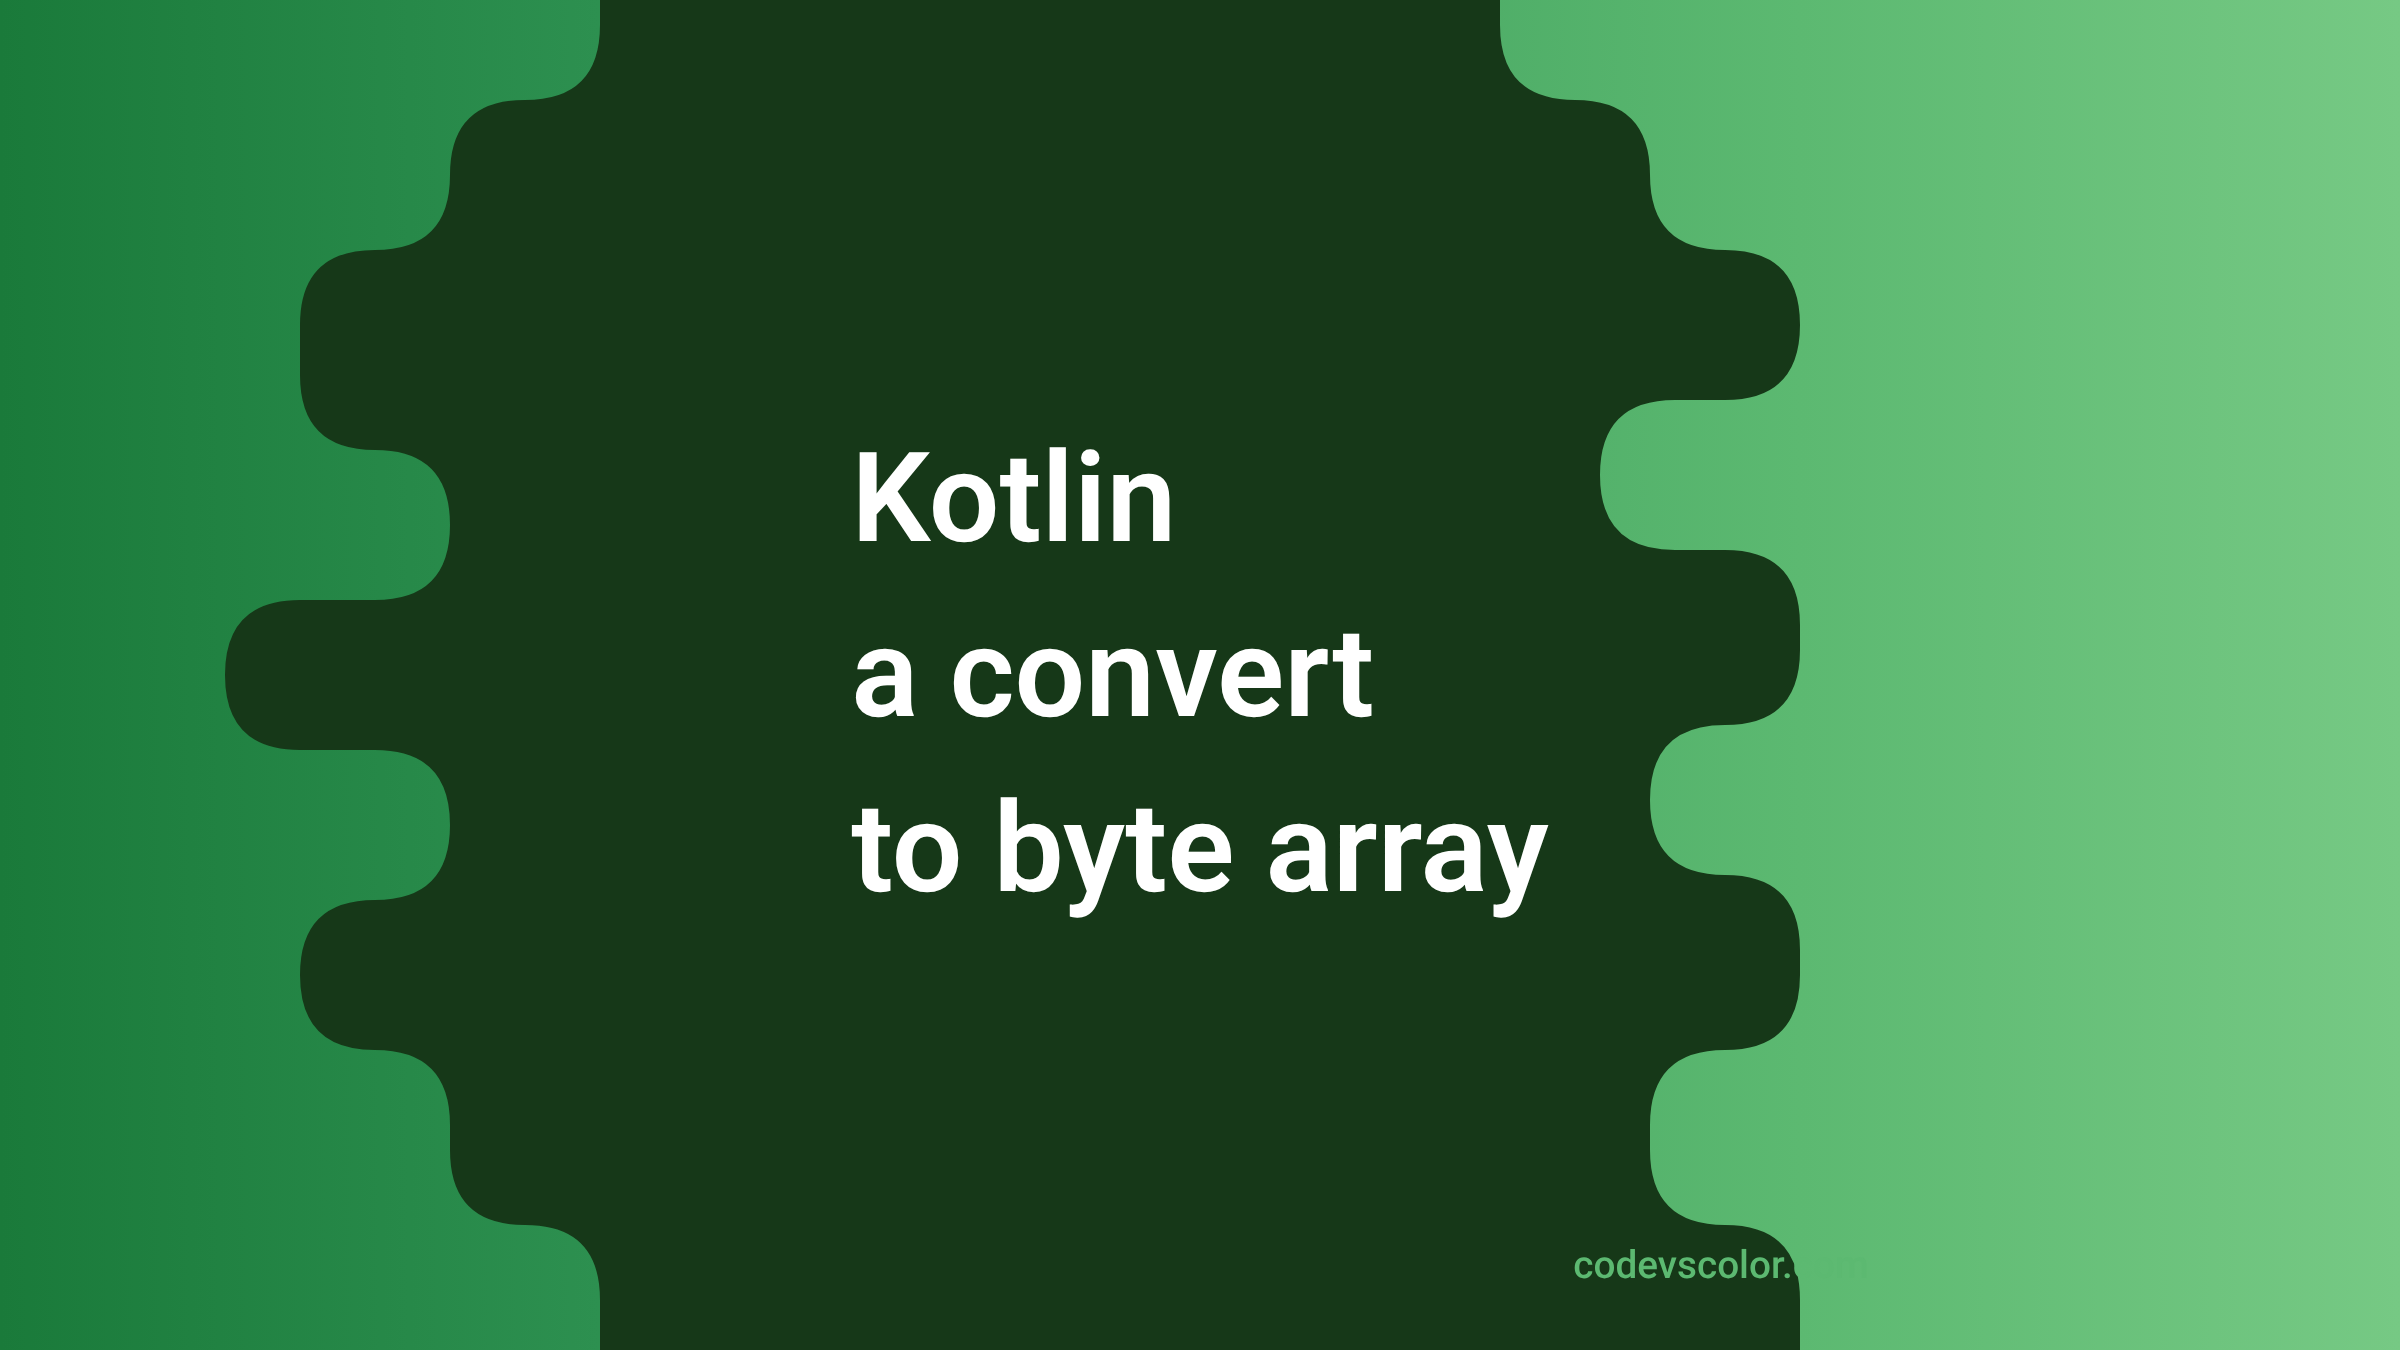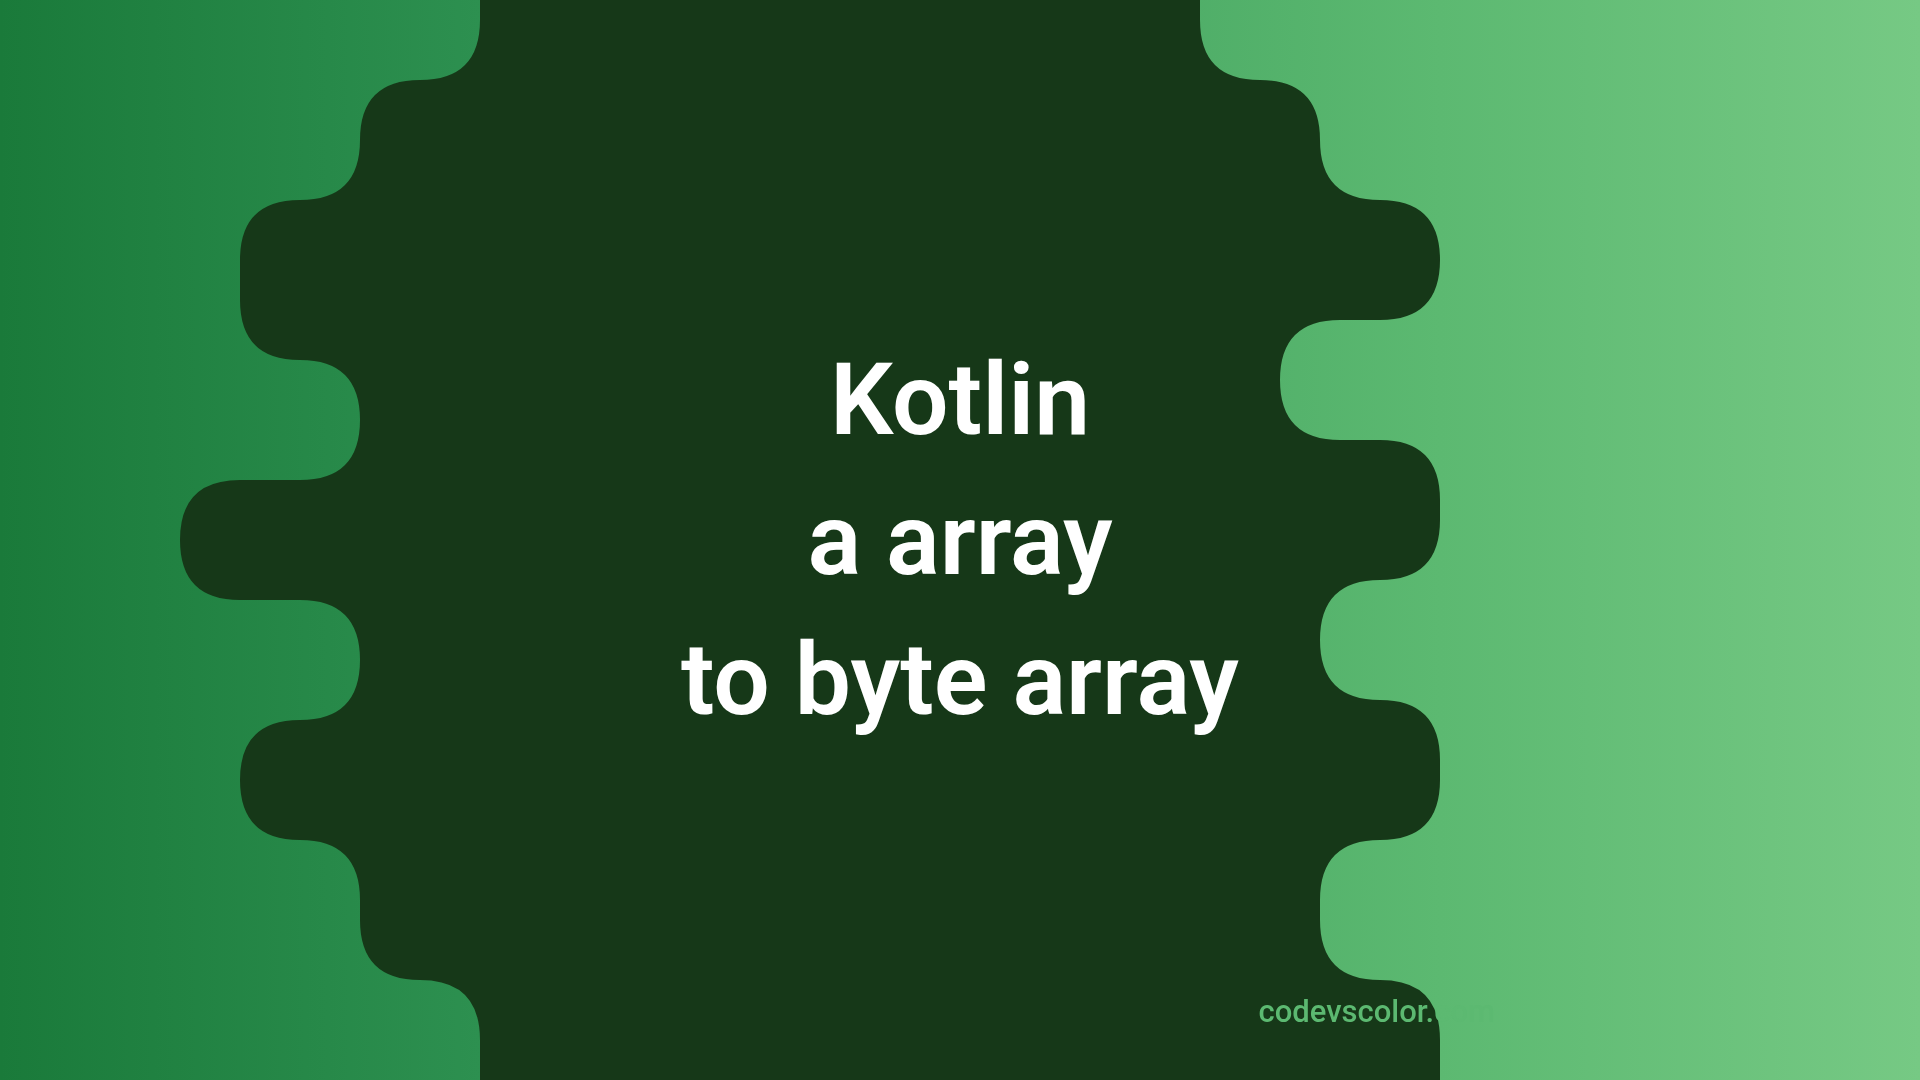--- a/index.html
+++ b/index.html
@@ -36,21 +36,20 @@
     .blob {
       position: absolute;
       fill: #163818;
     }
     
     .content {
       position: absolute;
       top: 50%;
       left: 50%;
       transform: translate(-50%, -50%);
-      text-align: center;
       z-index: 10;
     }
     
     .title {
       color: #ffffff;
       font-size: 100px;
       font-weight: 600;
       line-height: 1.4;
       white-space: nowrap;
     }
@@ -121,17 +120,17 @@
       Q 1320,80 1260,80
       Q 1200,80 1200,20
       L 1200,0
       Z
     "></path>
   </svg>
 </div>
 
 <div class="content">
   <div class="title">Kotlin</div>
-  <div class="title">a array</div>
+  <div class="title">a convert</div>
   <div class="title">to byte array</div>
 </div>
 
 <div class="watermark">codevscolor.com</div>
 
 </body></html>

